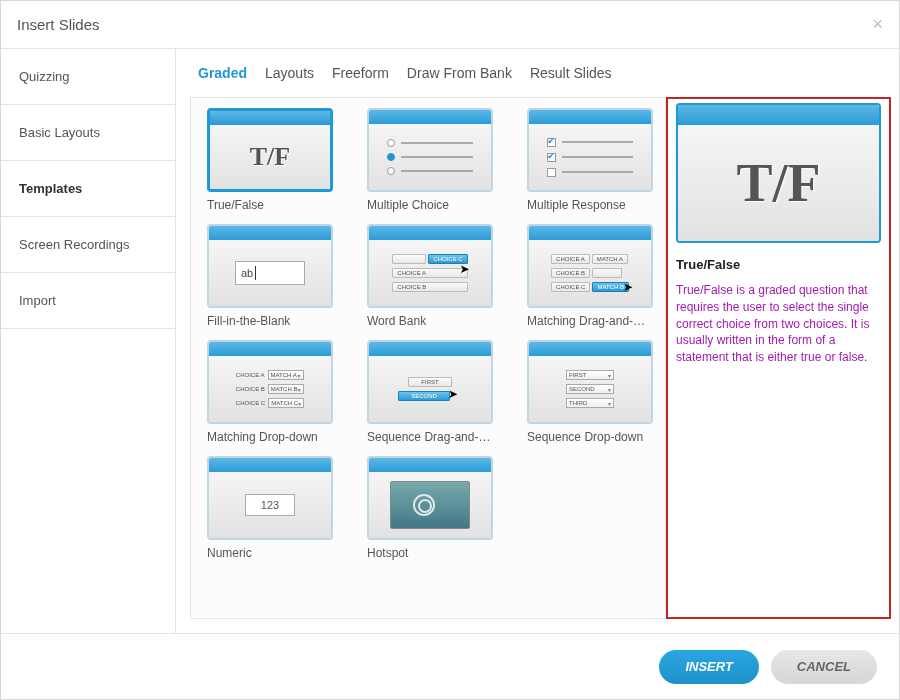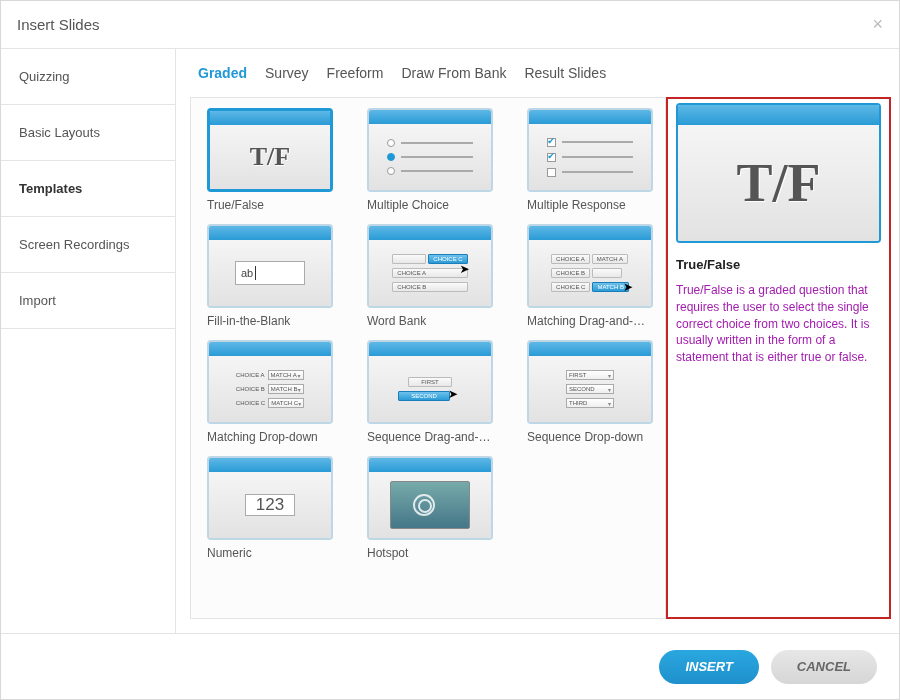--- a/index.html
+++ b/index.html
@@ -48,21 +48,21 @@
   .wb-wrap { display:flex; align-items:center; gap:4px; position:relative; }
   .cursor-arrow { position:absolute; font-size:12px; color:#000; }
 
   
   .md-row { display:flex; gap:3px; align-items:center; }
   .md-label { font-size:6px; color:#555; }
   .md-drop { width:36px; height:10px; border:1px solid #aaa; background:linear-gradient(#fff,#eee); font-size:6px; display:flex; align-items:center; justify-content:space-between; padding:0 2px; color:#555; }
   .md-drop .arr { font-size:6px; color:#888; }
 
   
-  .num-box { width:50px; height:22px; border:1px solid #aaa; background:#fff; display:flex; align-items:center; justify-content:center; font-size:17px; color:#555; }
+  .num-box { width:50px; height:22px; border:1px solid #aaa; background:#fff; display:flex; align-items:center; justify-content:center; font-size:11px; color:#555; }
 
   
   .hot-img { width:80px; height:48px; background:linear-gradient(#7aa, #478); border:1px solid #888; position:relative; border-radius:2px; }
   .hot-ring { position:absolute; width:22px; height:22px; border:2px solid rgba(255,255,255,0.8); border-radius:50%; top:12px; left:22px; }
   .hot-ring::after { content:""; position:absolute; width:10px; height:10px; border:2px solid rgba(255,255,255,0.8); border-radius:50%; top:3px; left:3px; }
 
   
   .preview { width: 225px; border: 2px solid #c42424; padding: 4px 8px 10px; background:#fff; }
   .pv-thumb { width:100%; height:140px; border:2px solid #1f98d6; border-radius:4px; overflow:hidden; display:flex; flex-direction:column; margin-bottom:14px; }
   .pv-thumb .bar { height:20px; background:linear-gradient(#5db8e6,#2a9bd6); }
@@ -90,21 +90,21 @@
       <div class="side-item"><span>Quizzing</span></div>
       <div class="side-item"><span>Basic Layouts</span></div>
       <div class="side-item active"><span>Templates</span></div>
       <div class="side-item"><span>Screen Recordings</span></div>
       <div class="side-item"><span>Import</span></div>
     </div>
 
     <div class="main">
       <div class="tabs">
         <span class="tab active">Graded</span>
-        <span class="tab">Survey</span>
+        <span class="tab">Layouts</span>
         <span class="tab">Freeform</span>
         <span class="tab">Draw From Bank</span>
         <span class="tab">Result Slides</span>
       </div>
 
       <div class="content">
         <div class="grid-wrap">
           <div class="grid">
 
             <div class="cell">

